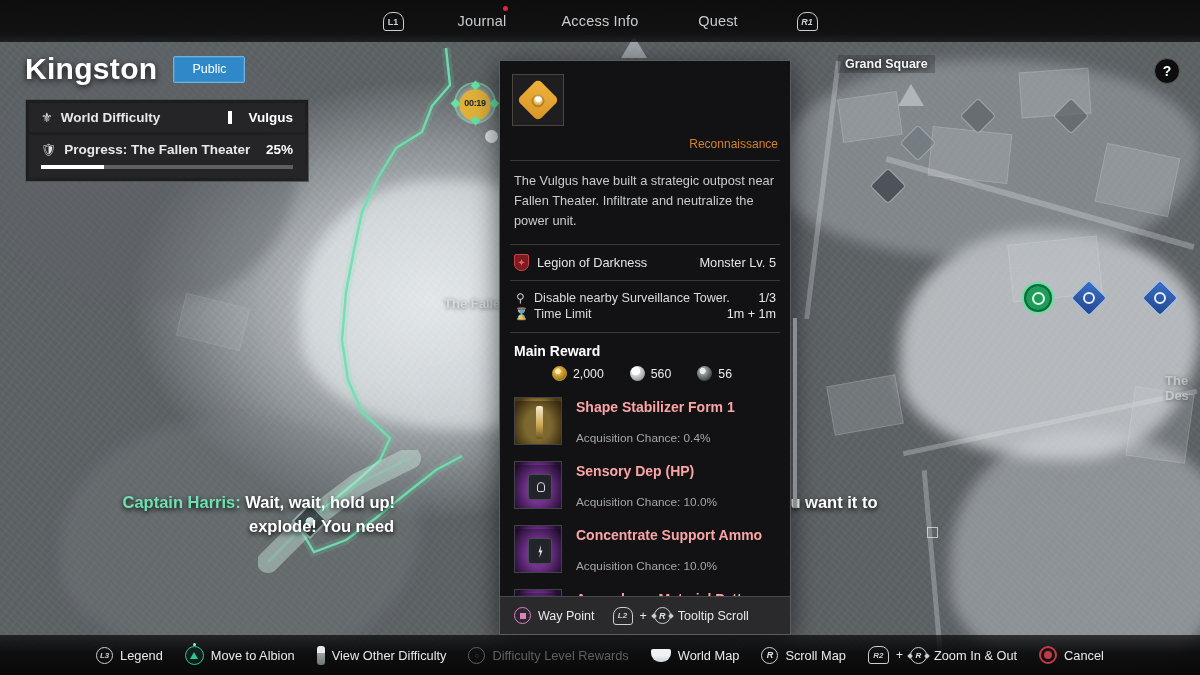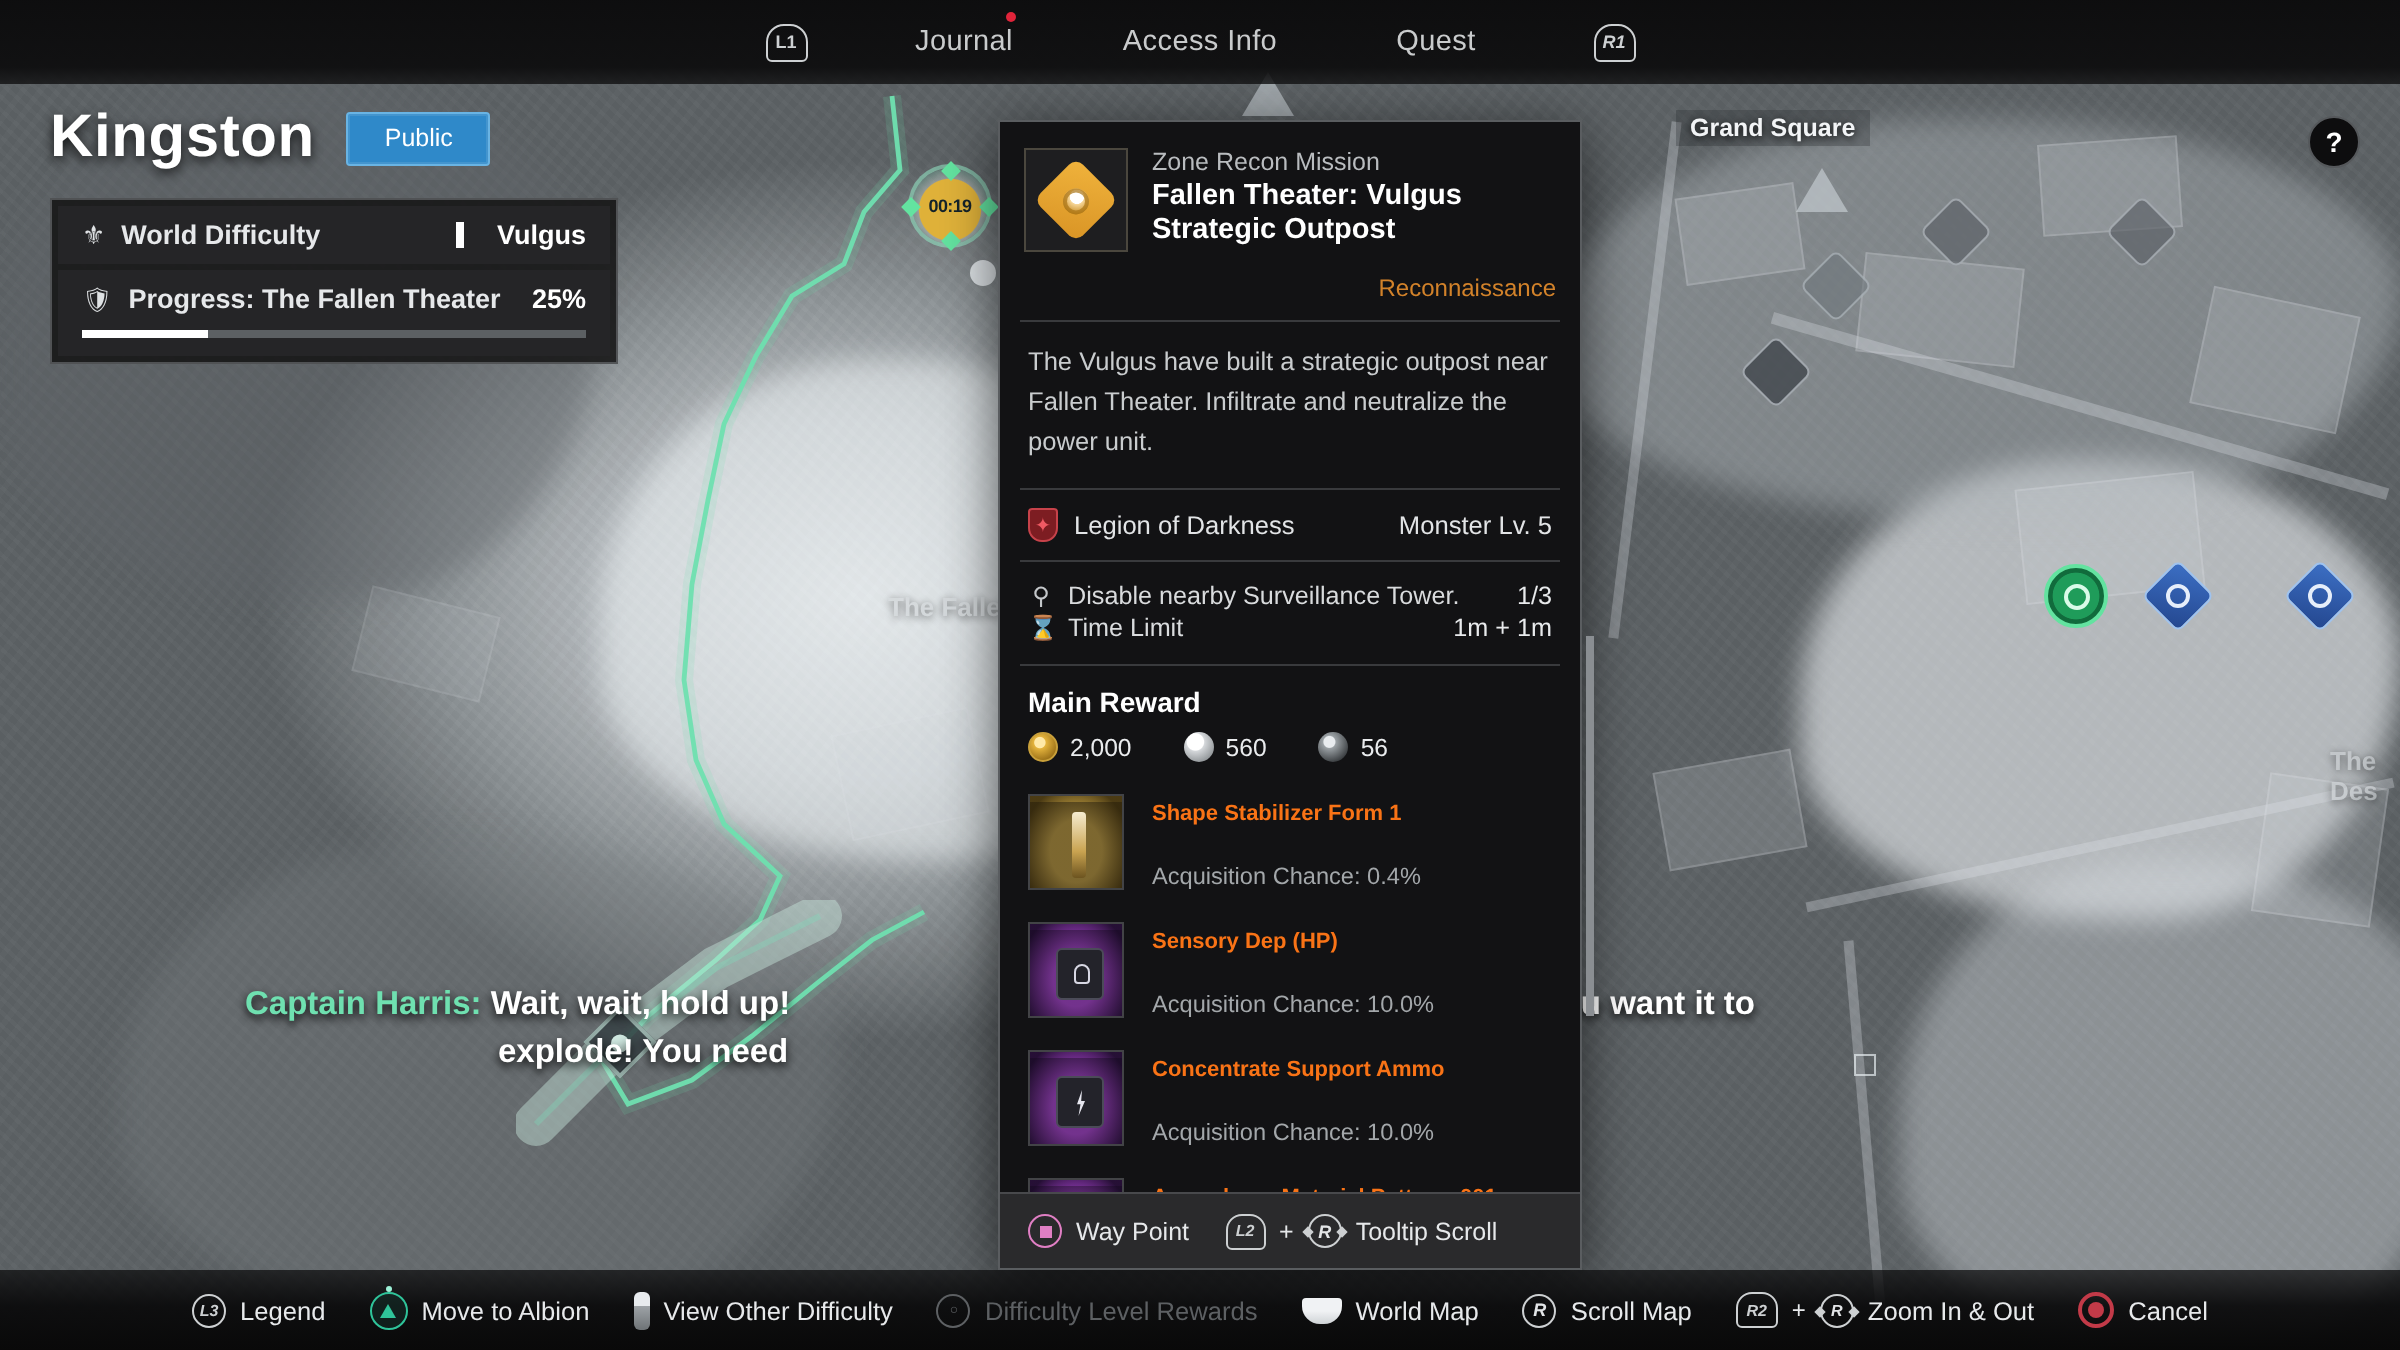--- a/index.html
+++ b/index.html
@@ -133,36 +133,36 @@
     font-size:10px; color:#ef5a64;
   }
   .tt-faction-name { color:#e2e4e6; font-size:12.8px; flex:1; }
   .tt-mlvl { color:#e2e4e6; font-size:12.8px; }
   .tt-obj { padding:8px 14px 9px; }
   .obj-line { display:flex; align-items:center; gap:7px; margin:2px 0; }
   .obj-text { color:#d9dbdd; font-size:12.6px; flex:1; }
   .obj-val { color:#e8eaec; font-size:12.6px; }
   .obj-ico { width:13px; color:#c4c7ca; font-size:12px; text-align:center; }
   .tt-rw-title { color:#ffffff; font-size:14px; font-weight:bold; padding:10px 14px 7px; }
-  .cur-row { display:flex; gap:26px; padding:0 14px 10px; align-items:center; }
+  .cur-row { display:flex; gap:26px; padding:0 14px 10px; align-items:center;margin-left:38px; }
   .cur { display:flex; align-items:center; gap:6px; color:#e9ebed; font-size:12.3px; }
   .cur-ico { width:15px; height:15px; border-radius:50%; display:inline-block; }
   .cur-gold { background: radial-gradient(circle at 38% 33%, #ffe9a8 0 22%, #e3b23c 26%, #8e6512 85%); border:1px solid #c9a03a; }
   .cur-white { background: radial-gradient(circle at 38% 33%, #ffffff 0 30%, #d4d7da 34%, #7d8285 90%); }
   .cur-dark { background: radial-gradient(circle at 38% 33%, #e9ecef 0 20%, #9aa0a4 24%, #2a2d30 85%); }
 
   .rw-scroll { flex:1; overflow:hidden; position:relative; }
   .rw-item { display:flex; gap:14px; padding:6px 14px 9px; align-items:flex-start; }
   .rw-thumb {
     width:48px; height:48px; flex:0 0 48px; position:relative;
     border:1px solid rgba(130,134,138,.45); background:#0e0e10; overflow:hidden;
   }
   .rw-thumb .glow { position:absolute; inset:0; }
   .rw-bar { position:absolute; left:0; right:0; top:0; height:3px; }
-  .rw-name { color:#f97316; font-size:11px; font-weight:bold; line-height:17px; padding-top:2px; }
+  .rw-name { color:#fca5a5; font-size:14px; font-weight:bold; line-height:17px; padding-top:2px; }
   .rw-chance { color:#a3a7aa; font-size:11.8px; line-height:16px; margin-top:14px; }
 
   .tt-foot {
     border-top:1px solid rgba(120,124,128,.38);
     background:#2a2a2c; display:flex; align-items:center; gap:18px;
     padding:9px 14px; height:38px;
   }
   .foot-item { display:flex; align-items:center; gap:7px; color:#e6e8ea; font-size:12.5px; }
   .btn-circle {
     width:17px; height:17px; border-radius:50%; border:1.6px solid #cdd0d2;
@@ -428,24 +428,20 @@
           <div class="prog-fill" id="progfill" style="width: 25%;"></div>
         </div>
       </div>
     </div>
   </div>
 
   <div class="tooltip">
     <div class="tt-head">
       <div class="tt-icon">
         <span class="diamond"></span>
-      </div>
-      <div style="flex:1;min-width:0;">
-        <div class="tt-kicker">Zone Recon Mission</div>
-        <div class="tt-title">Fallen Theater: Vulgus Strategic Outpost</div>
       </div>
     </div>
     <div class="tt-type">Reconnaissance</div>
     <div class="tt-sep"></div>
     <div class="tt-desc">The Vulgus have built a strategic outpost near Fallen Theater. Infiltrate and neutralize the power unit.</div>
     <div class="tt-sep"></div>
     <div class="tt-faction">
       <span class="shield">✦</span>
       <span class="tt-faction-name">Legion of Darkness</span>
       <span class="tt-mlvl">Monster Lv. 5</span>

